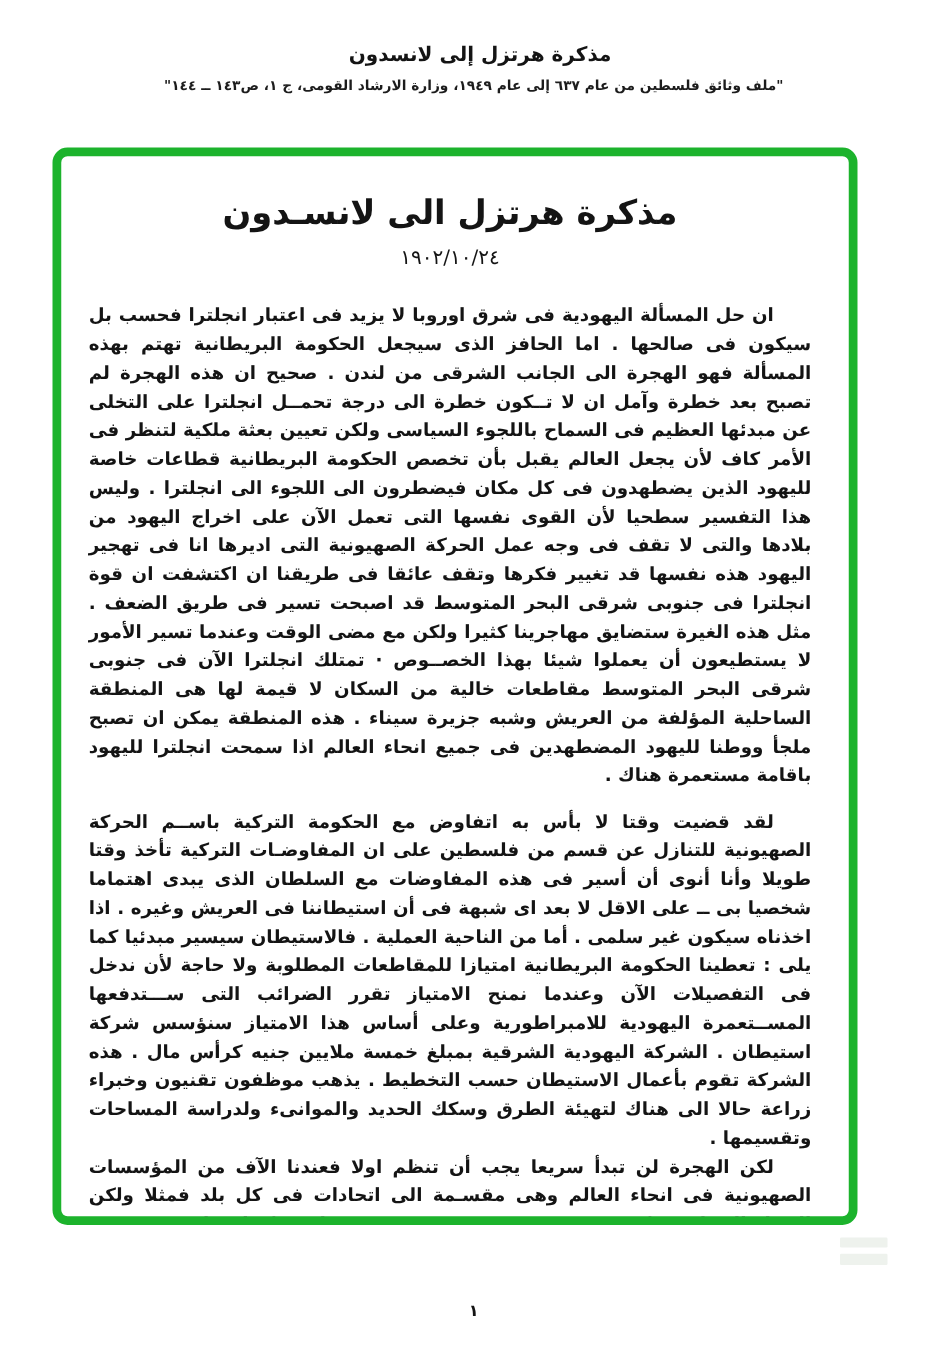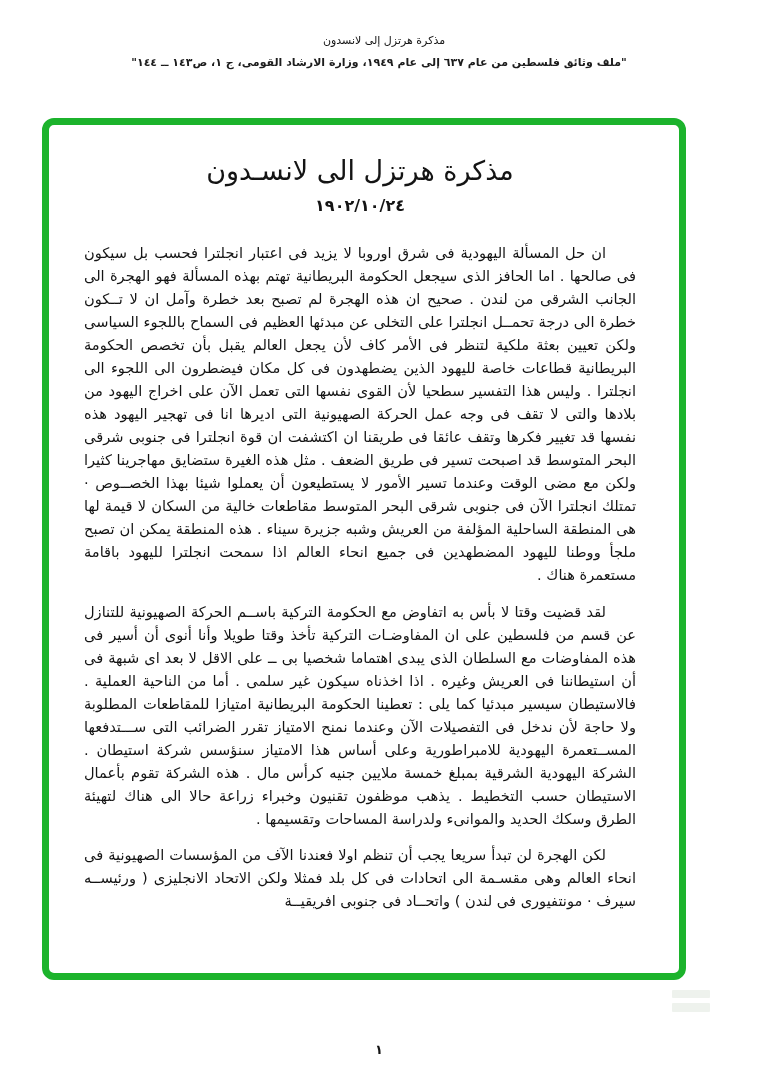--- a/index.html
+++ b/index.html
@@ -14,22 +14,22 @@
     overflow: hidden;
     font-family: "DejaVu Sans", sans-serif;
     color: #141414;
     direction: rtl;
   }
   .page-header {
     text-align: center;
     padding-top: 34px;
   }
   .page-header-title {
-    font-size: 11px;
-    font-weight: normal;
+    font-size: 16px;
+    font-weight: bold;
     letter-spacing: 0.5px;
     padding-left: 10px;
   }
   .page-header-source {
     font-size: 11px;
     font-weight: bold;
     margin-top: 9px;
     color: #1c1c1c;
   }
   .doc-frame {
@@ -43,41 +43,42 @@
     background: #ffffff;
     box-sizing: border-box;
     overflow: hidden;
   }
   .doc-inner {
     padding: 22px 30px 10px 22px;
   }
   .doc-title {
     text-align: center;
     font-size: 27px;
-    font-weight: normal;
+    font-weight: bold;
     margin-top: 8px;
     letter-spacing: 0.5px;
   }
   .doc-date {
     text-align: center;
     font-size: 16px;
-    font-weight: bold;
+    font-weight: normal;
     margin-top: 10px;
     letter-spacing: 1px;
   }
   .doc-body {
     margin-top: 26px;
     font-size: 14.6px;
     line-height: 23px;
     text-align: justify;
     text-justify: inter-word;
   }
   .doc-body p {
-    margin: 13px;
+    margin: 0;
     text-indent: 30px;
+    font-weight: bold;
   }
   .doc-body p.para-2 { margin-top: 14px; }
   .doc-body p.para-3 { margin-top: 0; }
   .page-number {
     position: absolute;
     left: 0;
     right: 0;
     top: 1042px;
     text-align: center;
     font-size: 13px;

